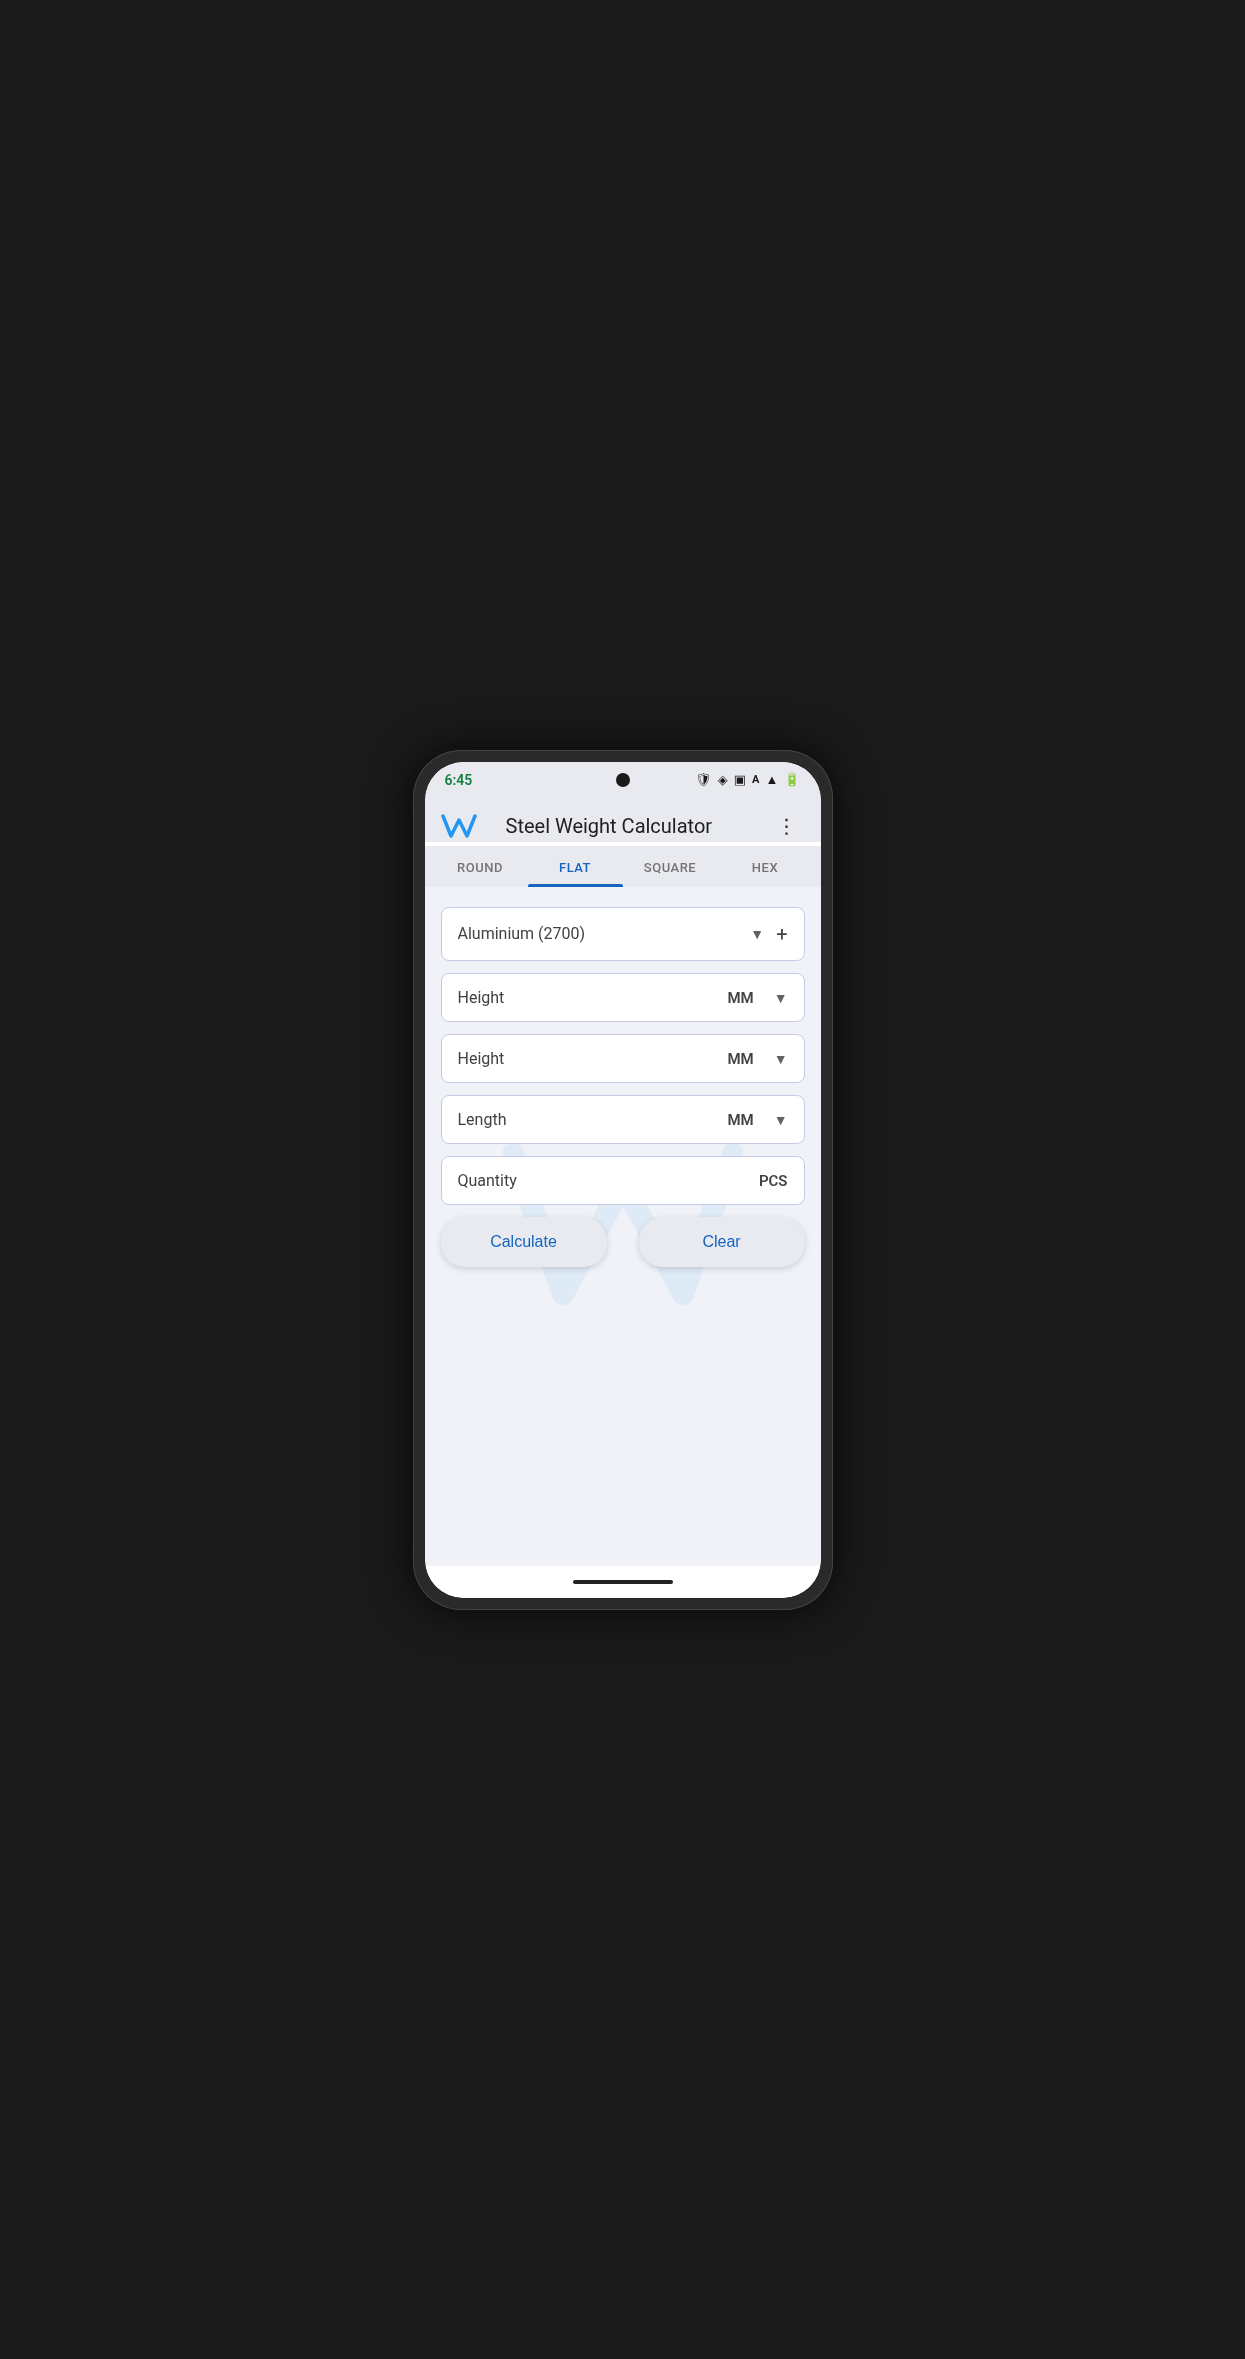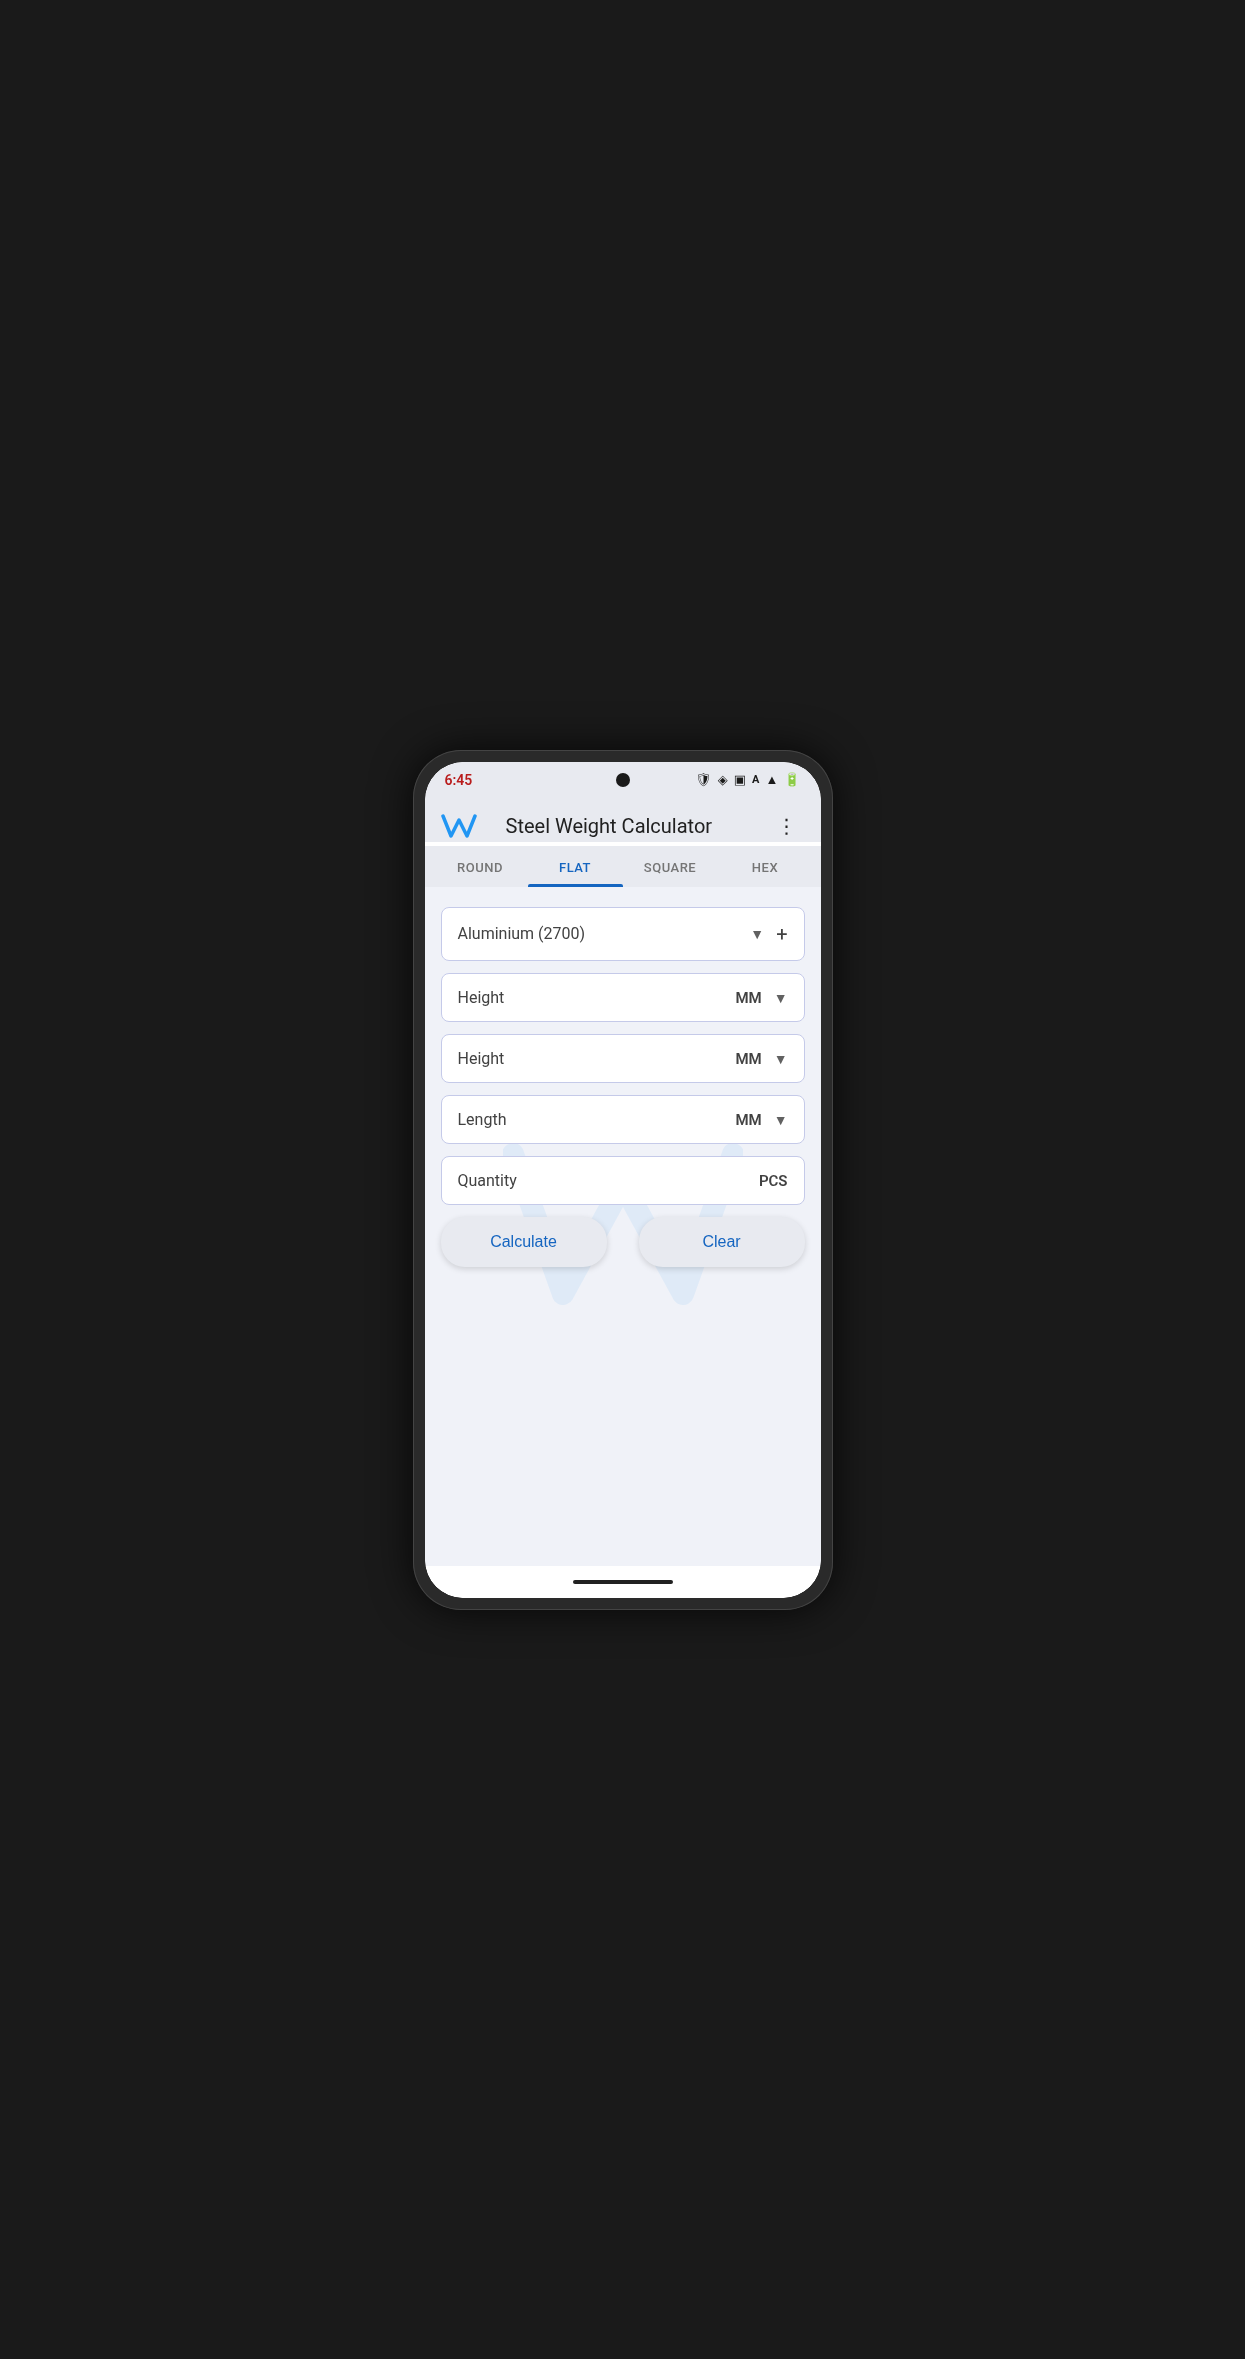--- a/index.html
+++ b/index.html
@@ -49,21 +49,21 @@
       display: flex;
       align-items: center;
       justify-content: space-between;
       padding: 0 20px;
       position: relative;
     }
 
     .status-time {
       font-size: 14px;
       font-weight: 600;
-      color: #b91c1c;
+      color: #15803d;
     }
 
     .status-center {
       position: absolute;
       left: 50%;
       transform: translateX(-50%);
     }
 
     .camera-notch {
       width: 14px;
@@ -176,21 +176,21 @@
     }
 
     .field-label {
       font-size: 16px;
       color: #424242;
     }
 
     .field-right {
       display: flex;
       align-items: center;
-      gap: 12px;
+      gap: 20px;
     }
 
     .field-unit {
       font-size: 15px;
       font-weight: 600;
       color: #424242;
     }
 
     .dropdown-arrow {
       color: #616161;

